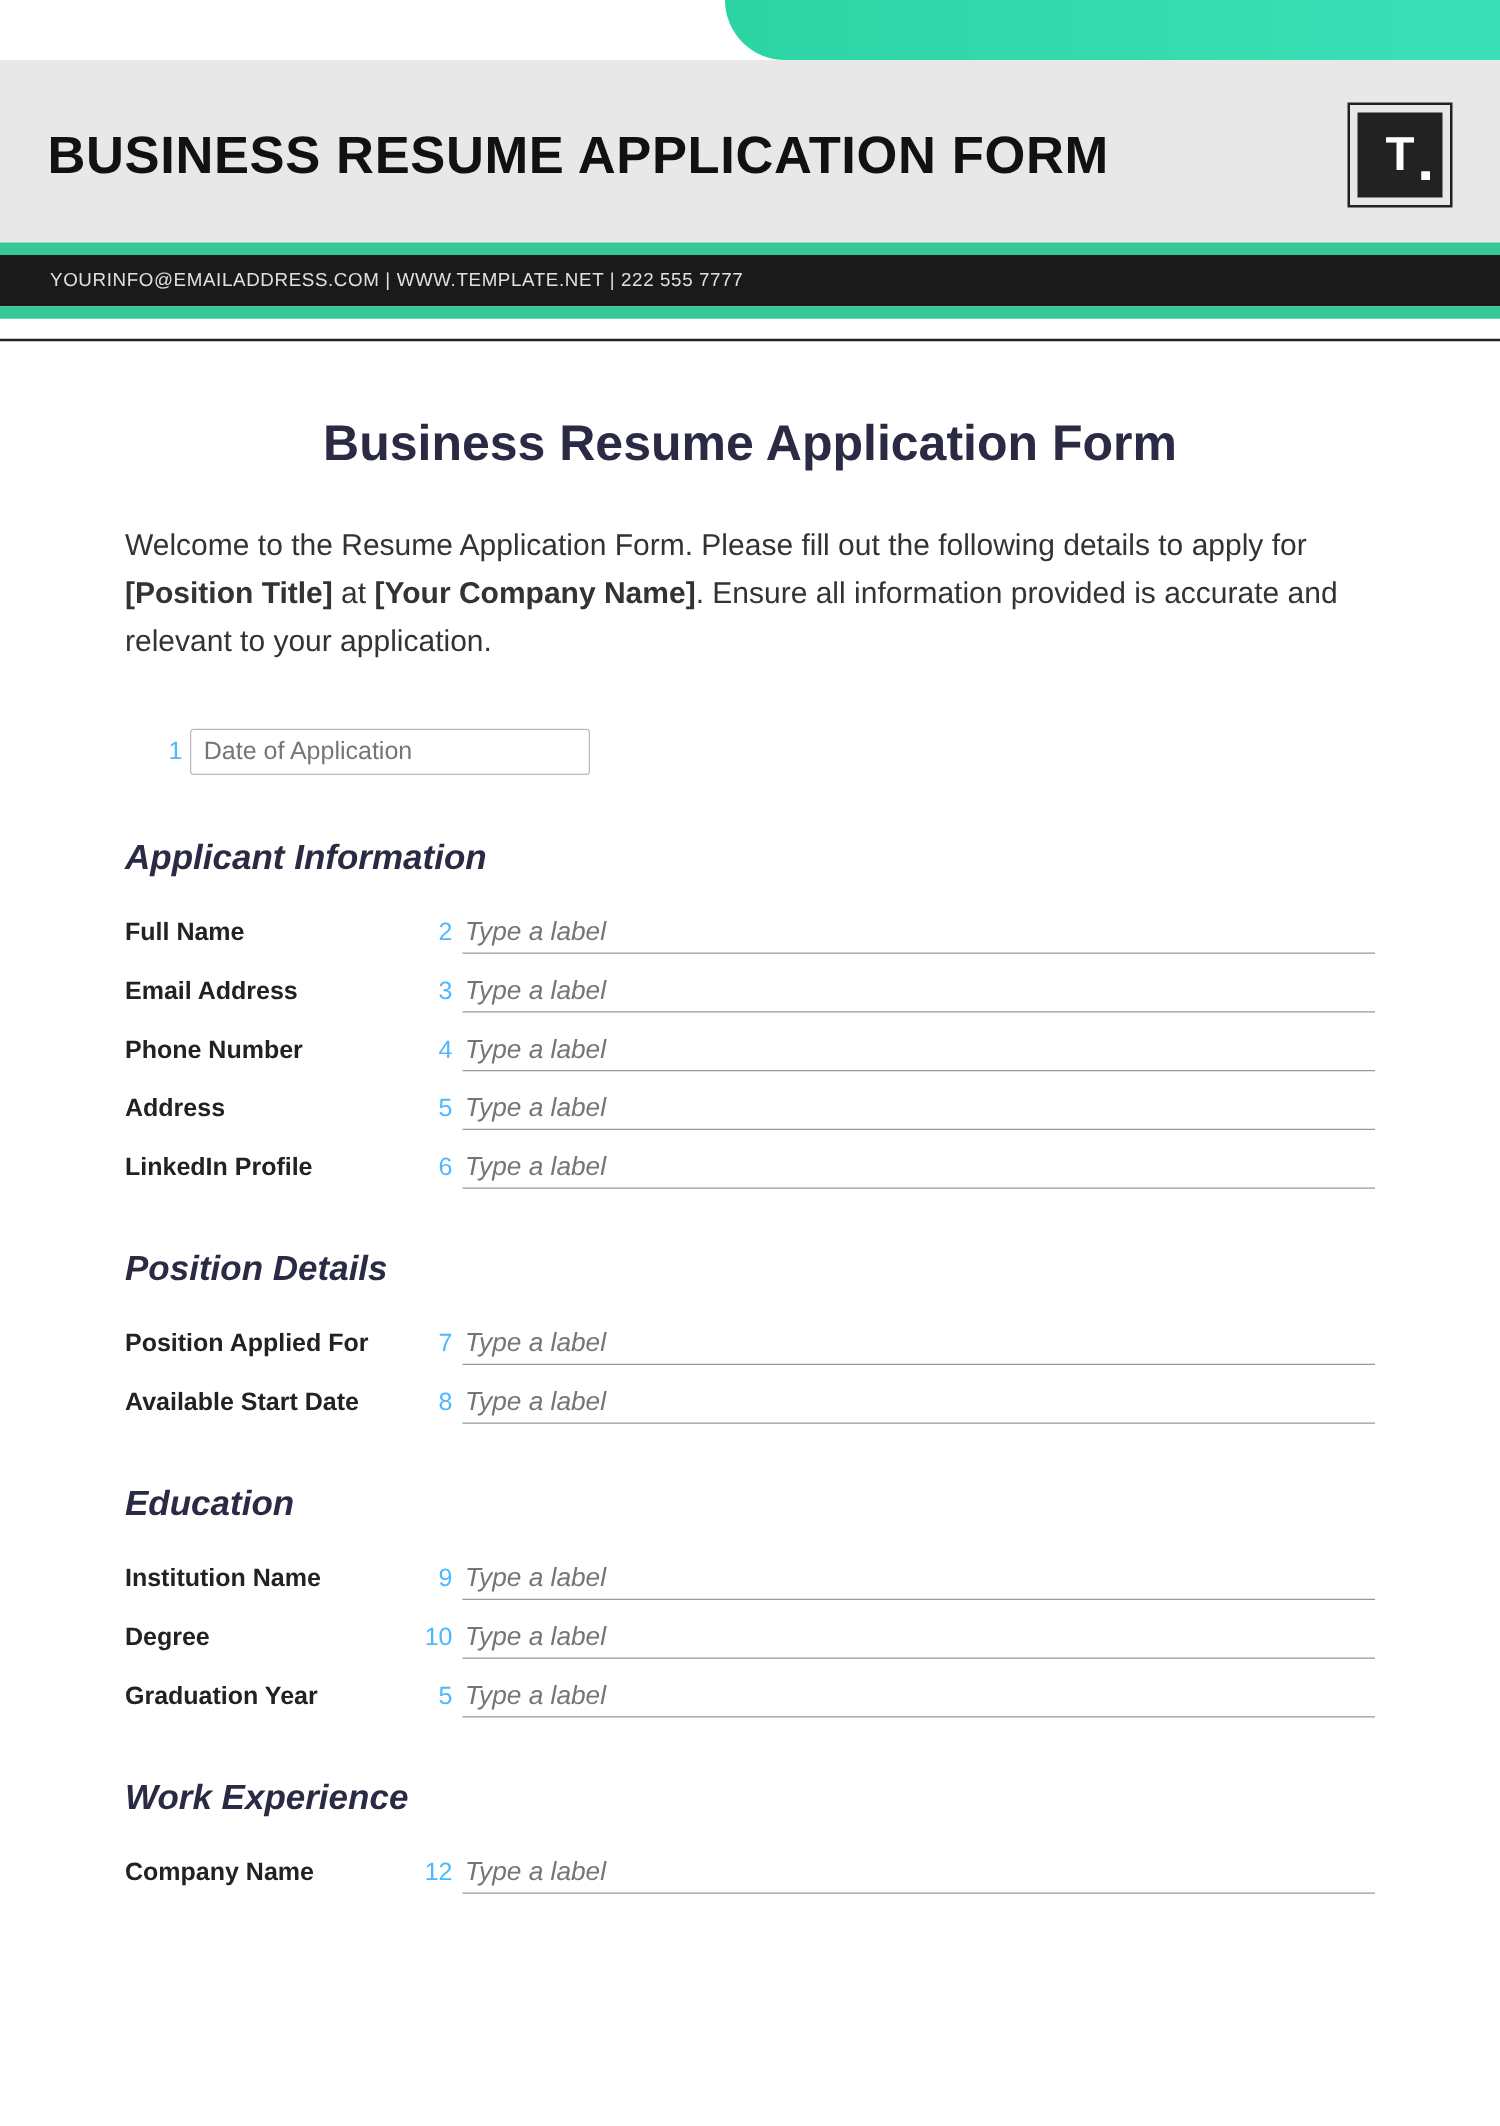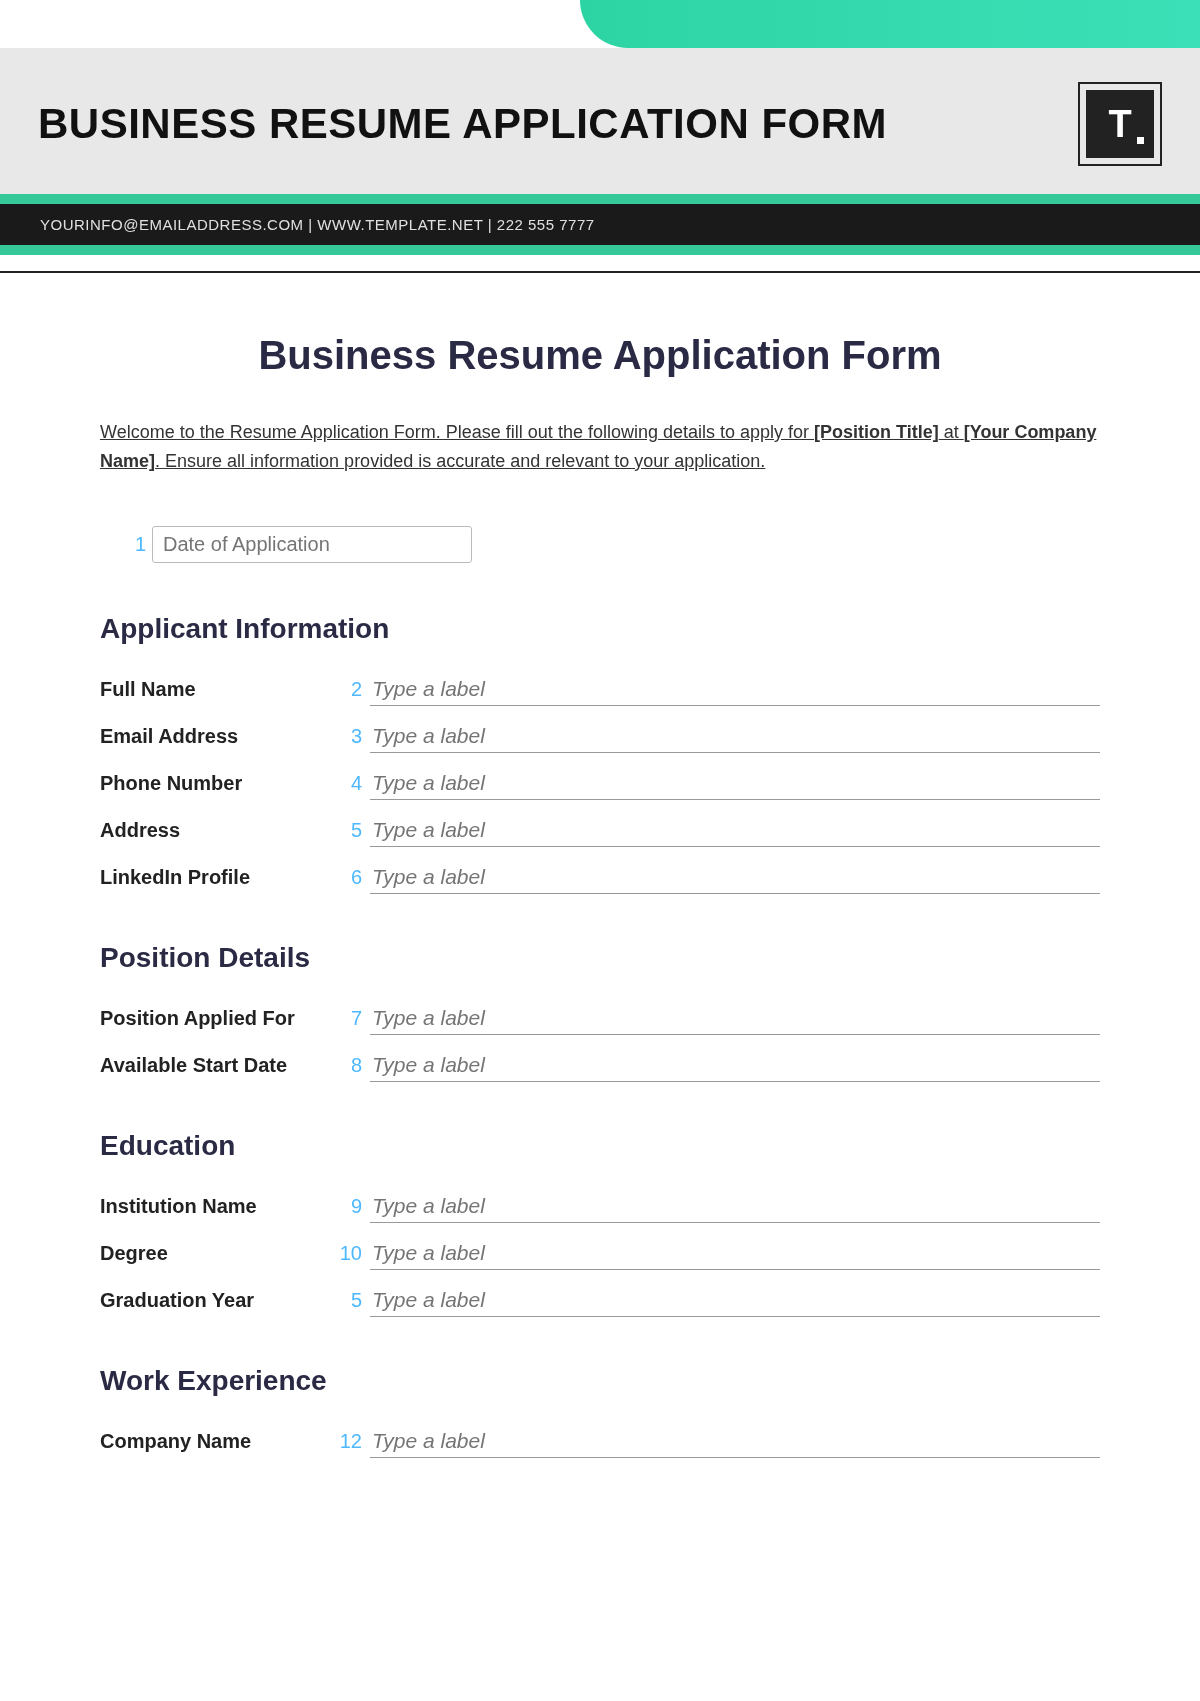--- a/index.html
+++ b/index.html
@@ -81,25 +81,24 @@
     max-width: 1200px;
   }
   .doc-title {
     text-align: center;
     font-size: 40px;
     font-weight: 800;
     color: #2a2a45;
     margin-bottom: 40px;
   }
   .intro {
-    font-size: 18px;
+    font-size: 24px;
     color: #333;
     line-height: 1.6;
     margin-bottom: 50px;
-    text-decoration: underline;
   }
   .intro b { font-weight: 700; }
   .date-row {
     margin-bottom: 50px;
     display: flex;
     align-items: center;
     padding-left: 22px;
   }
   .num {
     color: #4db8ff;
@@ -116,20 +115,21 @@
     color: #3b82f6;
     width: 320px;
     font-family: inherit;
   }
   .section-title {
     font-size: 28px;
     font-weight: 800;
     color: #2a2a45;
     margin-bottom: 28px;
     margin-top: 10px;
+    font-style: italic;
   }
   .field-row {
     display: flex;
     align-items: center;
     margin-bottom: 14px;
   }
   .field-label {
     width: 230px;
     font-size: 20px;
     font-weight: 700;

